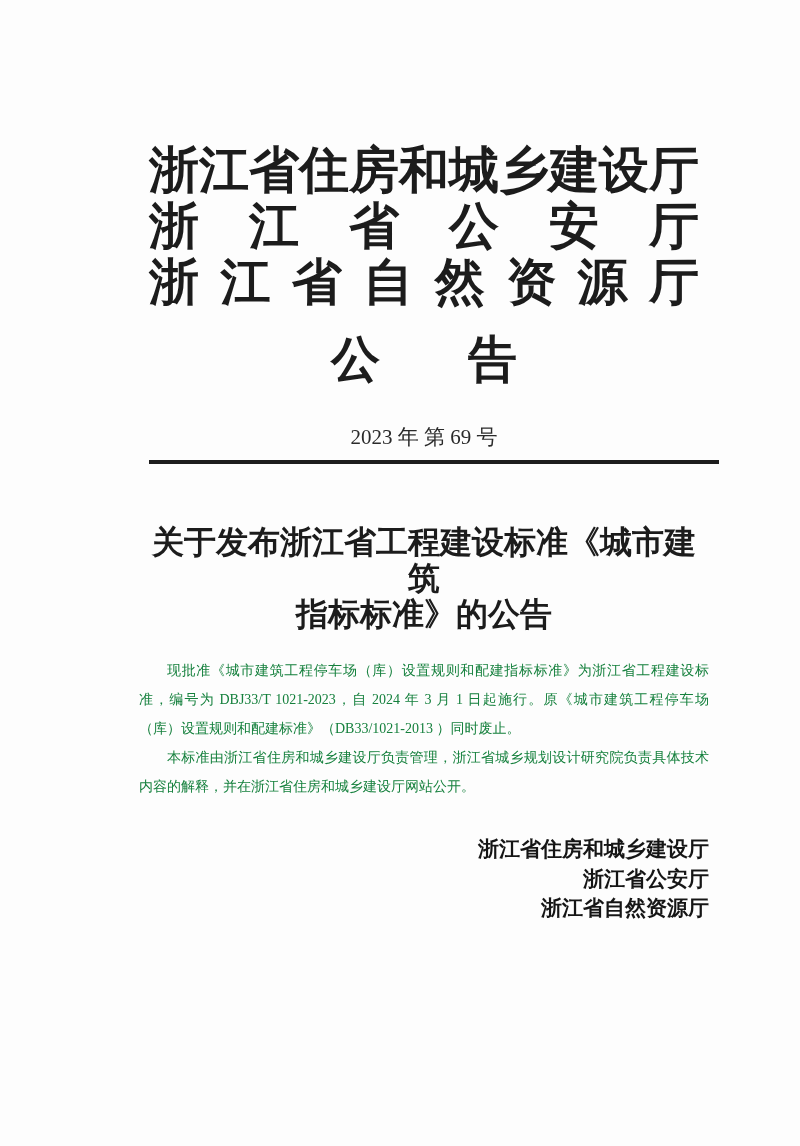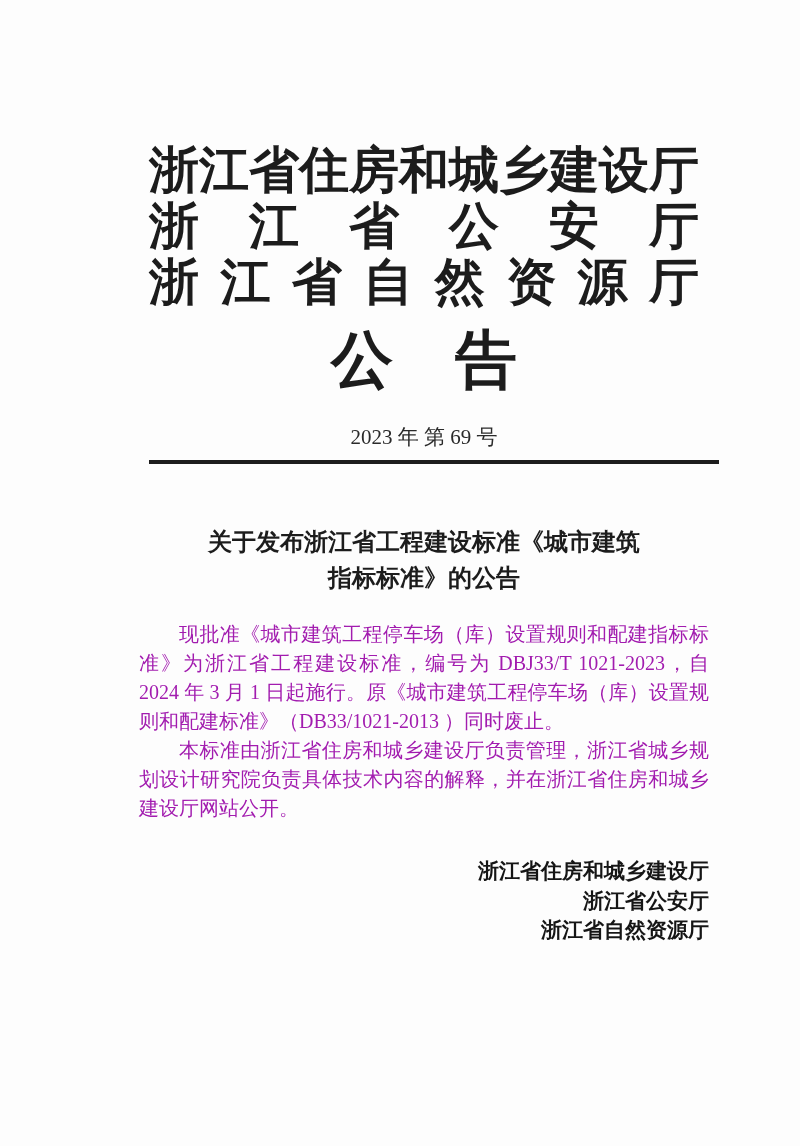--- a/index.html
+++ b/index.html
@@ -31,21 +31,21 @@
     line-height: 56px;
     font-weight: 700;
     letter-spacing: 0;
     text-align: justify;
     text-align-last: justify;
     white-space: nowrap;
   }
   .notice-type {
     width: 186px;
     margin: 16px auto 0;
-    font-size: 62px;
+    font-size: 49px;
     line-height: 68px;
     font-weight: 700;
     text-align: justify;
     text-align-last: justify;
   }
   .doc-number {
     margin-top: 30px;
     font-size: 21px;
     line-height: 26px;
     font-weight: 400;
@@ -59,34 +59,34 @@
     background: #1d1d1d;
   }
 
   
   .doc-main {
     width: 570px;
     margin: 0 auto;
   }
   .title {
     margin: 60px 0 0;
-    font-size: 24px;
+    font-size: 32px;
     line-height: 36px;
     font-weight: 700;
     text-align: center;
   }
   .title-line { display: block; }
 
   .para {
     margin: 0;
-    font-size: 20px;
+    font-size: 14px;
     line-height: 29px;
     text-align: justify;
     text-indent: 2em;
-    color: #a21caf;
+    color: #15803d;
   }
   .para.first { margin-top: 24px; }
 
   
   .signatures {
     margin-top: 34px;
     text-align: right;
     font-weight: 700;
     font-size: 21px;
     line-height: 29.5px;

